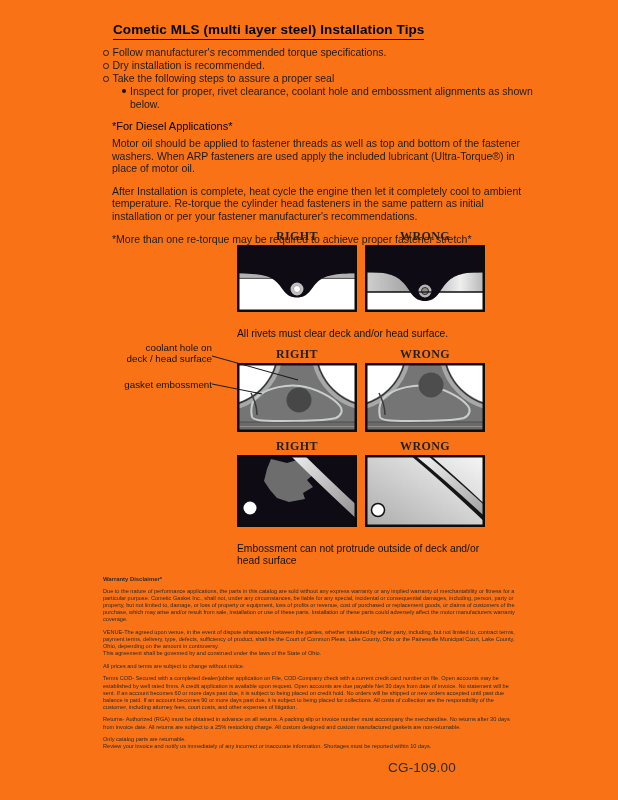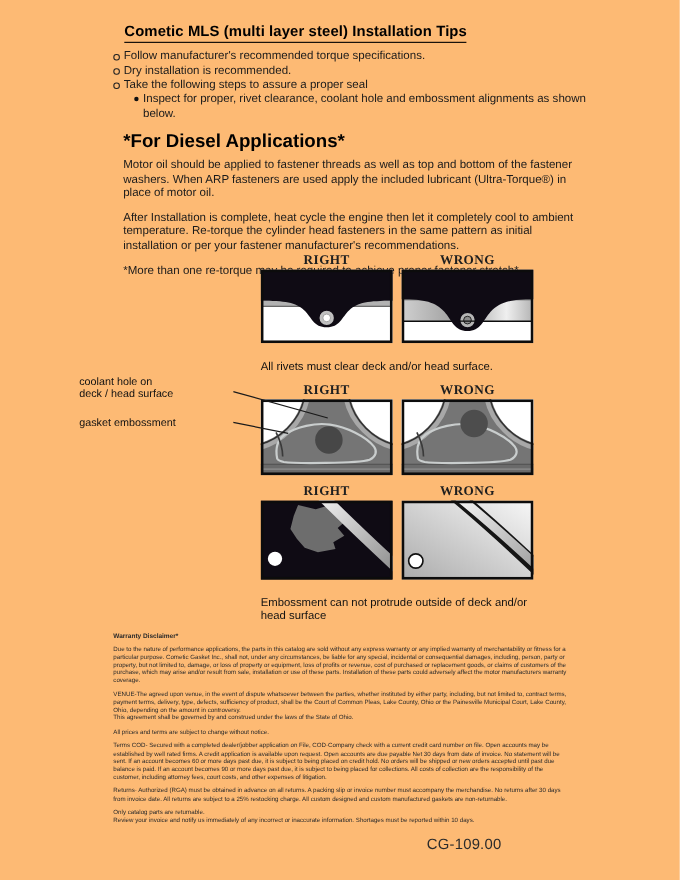--- a/index.html
+++ b/index.html
@@ -1,45 +1,45 @@
 <!DOCTYPE html>
 <html><head>
 <meta charset="utf-8">
 <style>
   html,body{margin:0;padding:0;}
   body{width:618px;height:800px;background:#ffffff;font-family:"Liberation Sans",sans-serif;color:#1b1b1b;}
-  .page{position:relative;width:618px;height:800px;background:#fdba74;overflow:hidden;}
+  .page{position:relative;width:618px;height:800px;background:#f97316;overflow:hidden;}
 
   
   .content{position:absolute;left:103px;top:20px;width:432px;}
   .doc-title{display:inline-block;margin:0 0 6px 10px;font-size:13.5px;font-weight:bold;color:#000;
              border-bottom:1.8px solid #000;padding-bottom:2px;letter-spacing:.1px;}
   .bullet-row{display:flex;align-items:flex-start;font-size:10.5px;line-height:13px;}
   .bullet-row .txt{flex:1;}
   .o-bullet{display:inline-block;width:3.5px;height:3.5px;border:1.1px solid #222;border-radius:50%;
             margin:4px 4px 0 0;flex:0 0 auto;}
   .f-bullet{display:inline-block;width:4px;height:4px;background:#111;border-radius:50%;
             margin:4px 4px 0 0;flex:0 0 auto;}
   .sub{margin-left:19px;}
   .diesel{margin-left:9px;margin-top:9px;width:423px;}
-  .diesel-h{font-size:17px;font-weight:bold;margin:0 0 5px 0;color:#000;}
+  .diesel-h{font-size:11px;font-weight:normal;margin:0 0 5px 0;color:#000;}
   .para{font-size:10.5px;line-height:12.6px;margin:0 0 10px 0;}
   .note{font-size:10.5px;line-height:12.6px;margin:2px 0 0 0;}
 
   
   .figures{position:absolute;left:237px;top:229px;width:248px;}
   .fig-labels{display:flex;gap:8px;font-family:Liberation Serif, serif;}
   .fig-labels span{width:120px;text-align:center;font-size:12px;font-weight:700;color:#1f1f1f;letter-spacing:.4px;}
   .fig-boxes{display:flex;gap:8px;margin-top:1px;}
   .fig-caption{font-size:10.3px;line-height:12px;margin-top:16px;color:#111;}
   .fig-group{margin-bottom:7px;}
   svg{display:block;}
 
   
-  .ann{position:absolute;right:406px;width:140px;font-size:9.8px;line-height:11px;color:#111;}
+  .ann{position:absolute;right:406px;width:140px;text-align:right;font-size:9.8px;line-height:11px;color:#111;}
   .ann-coolant{top:342px;}
   .ann-emboss{top:379px;}
   .pointer-overlay{position:absolute;left:212px;top:350px;}
 
   
   .legal{position:absolute;left:103px;top:576px;width:415px;color:#2a2a2a;}
   .legal-h{font-size:5.9px;font-weight:bold;margin:0 0 6px 0;}
   .legal p{font-size:5.6px;line-height:7.1px;margin:0 0 5.5px 0;}
   .legal p.tight{margin-bottom:0;}
 

